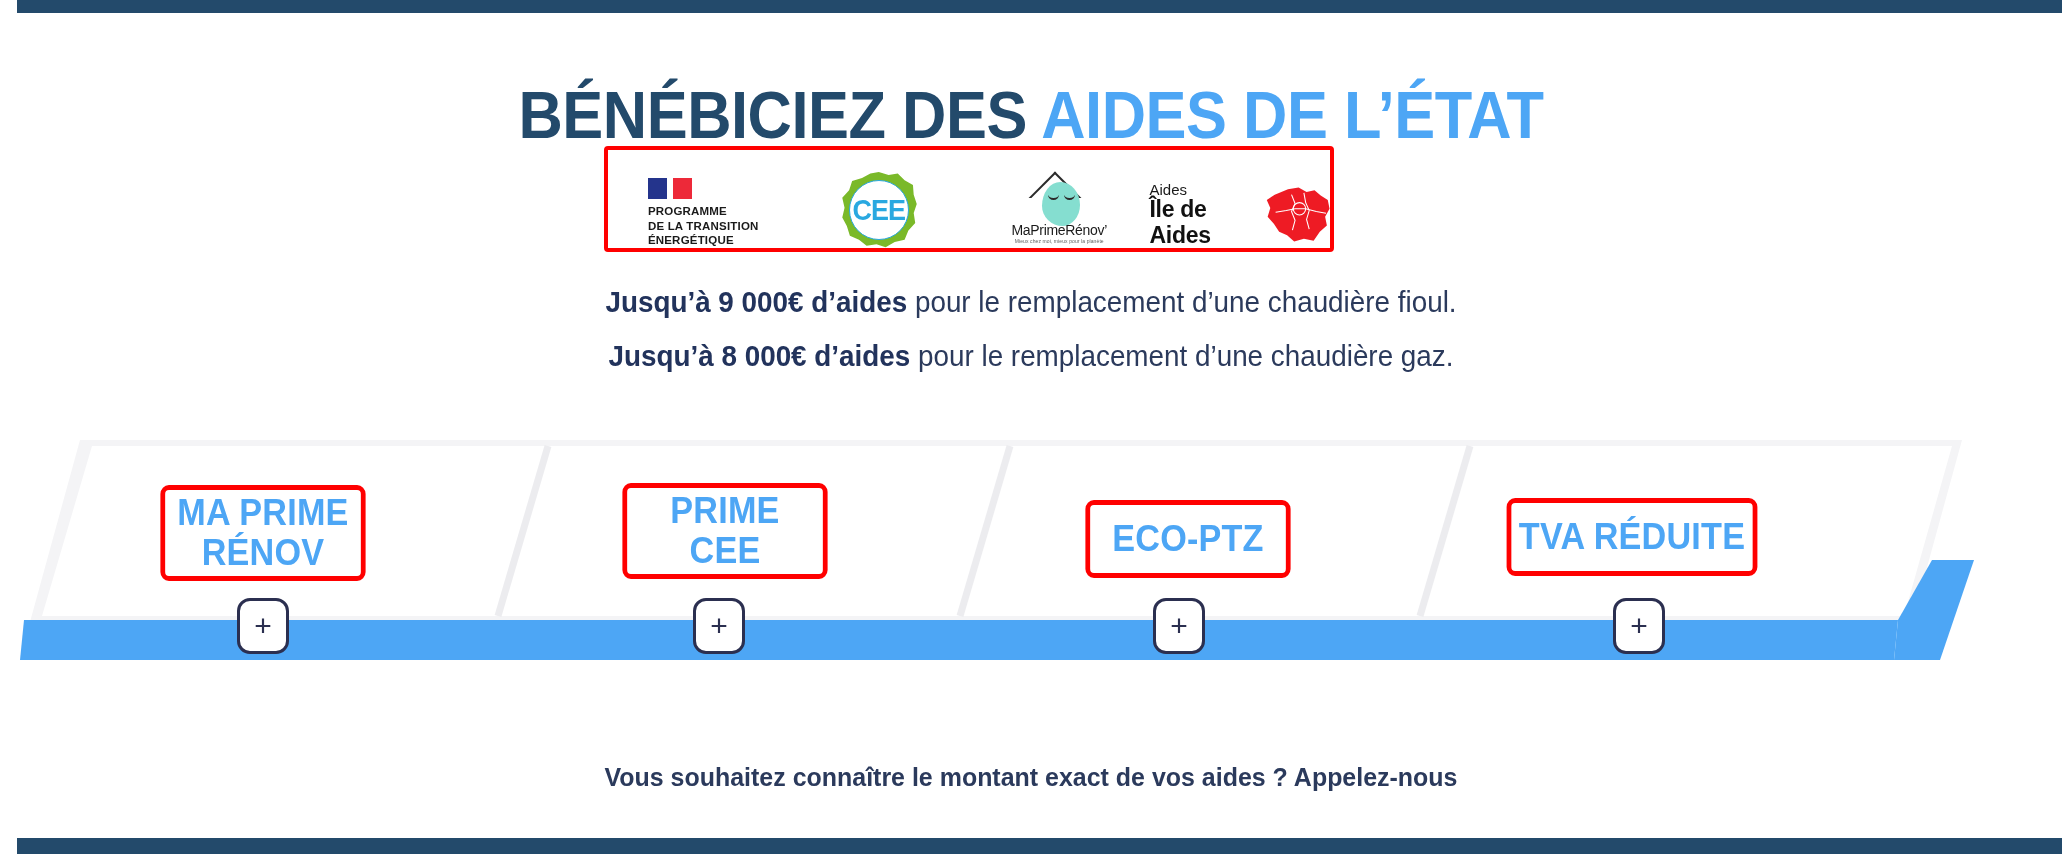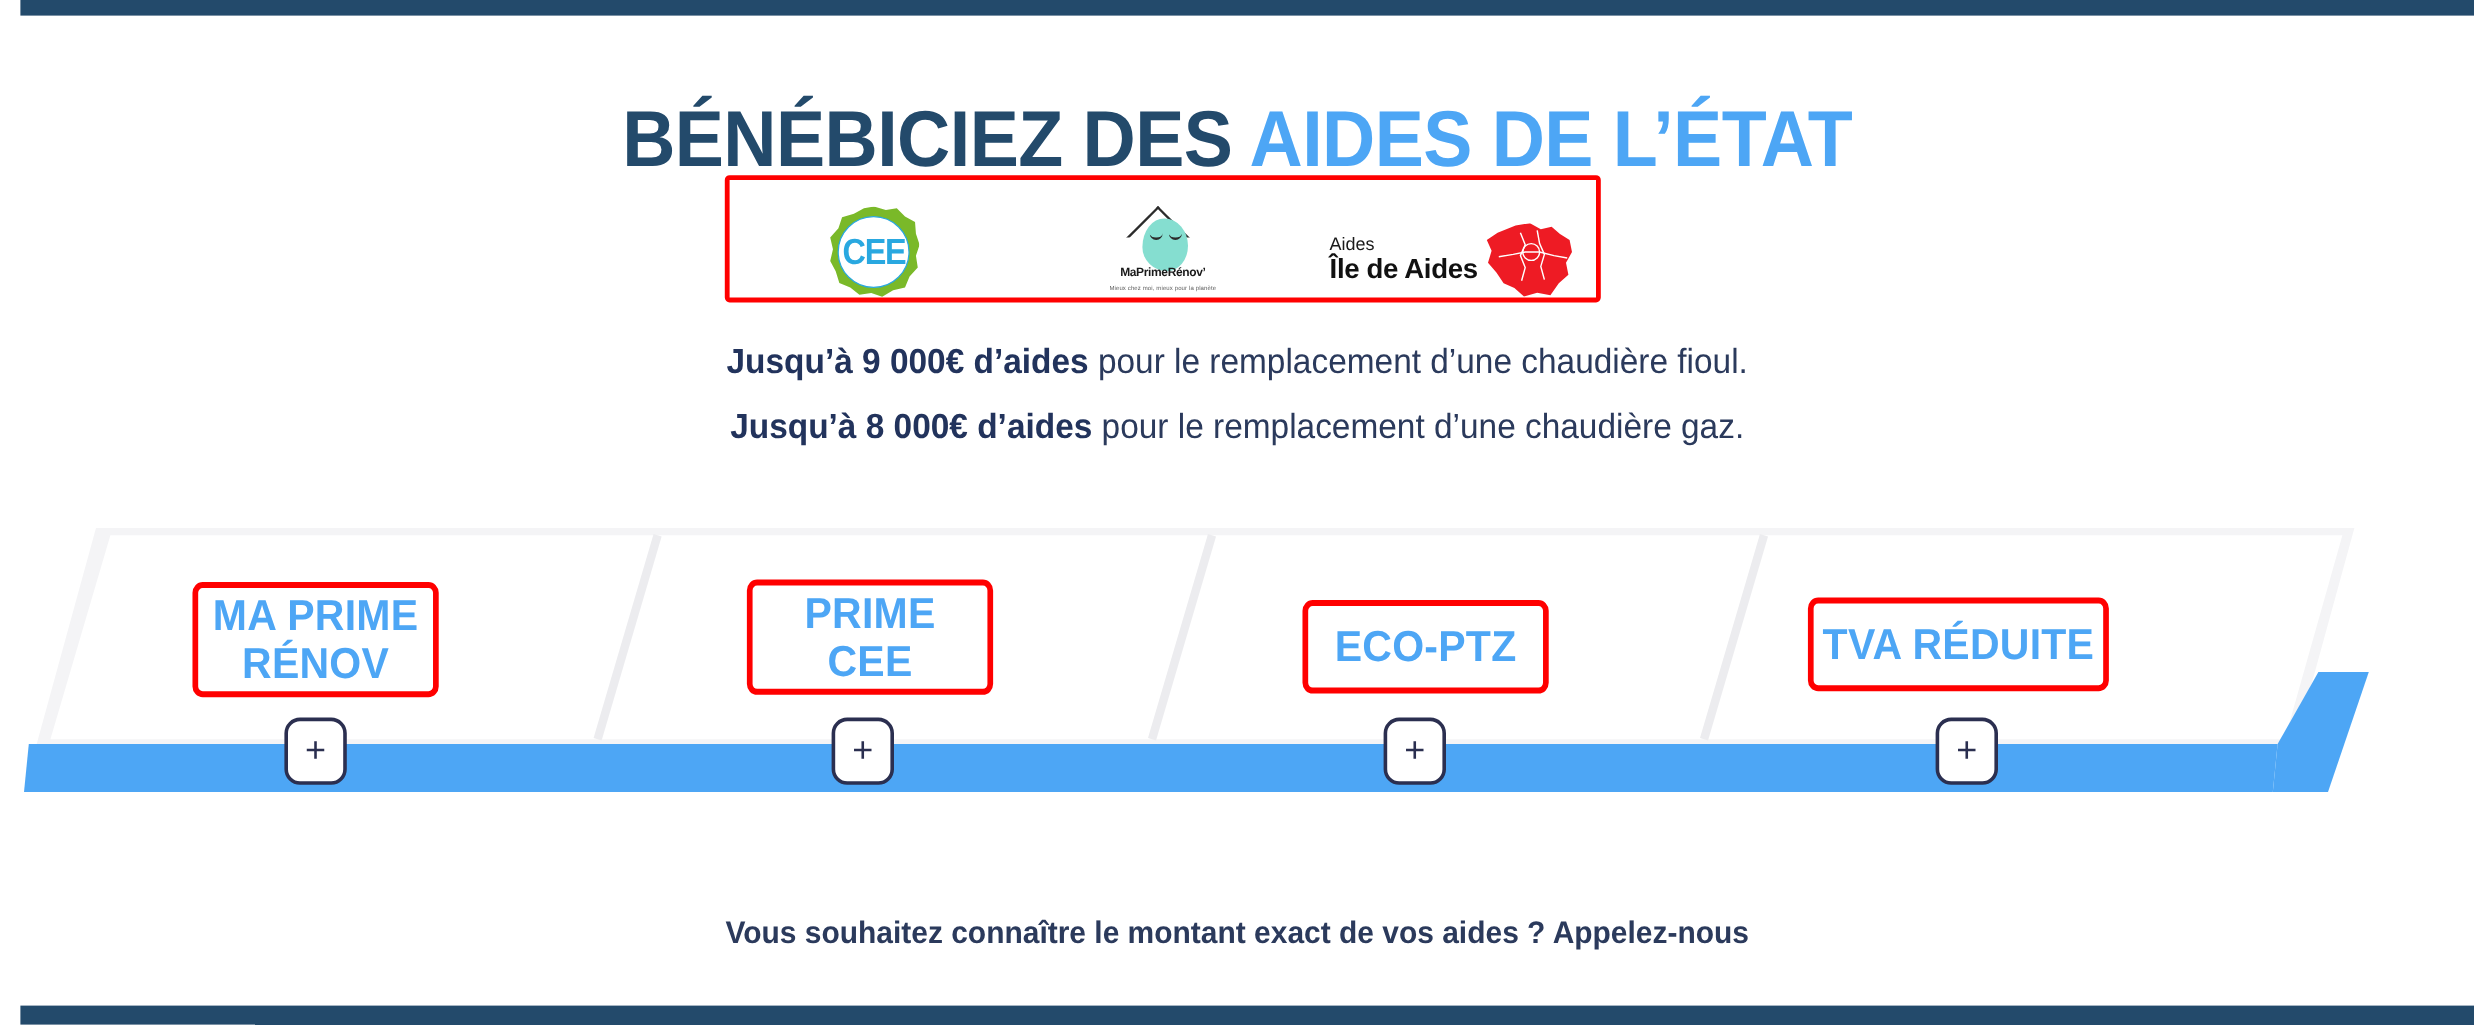--- a/index.html
+++ b/index.html
@@ -135,21 +135,21 @@
     width: 11px; height: 6px;
     border-bottom: 2px solid #2b2b2b;
     border-radius: 0 0 11px 11px;
     top: 36px;
   }
   .mpr .eye.l { left: 64px; }
   .mpr .eye.r { left: 80px; }
   .mpr .name {
     position: absolute; left: 0; top: 66px; width: 150px;
     text-align: center;
-    font-size: 10px; font-weight: 700; color: #1a1a1a;
+    font-size: 14px; font-weight: 400; color: #1a1a1a;
     letter-spacing: -0.3px;
   }
   .mpr .tag {
     position: absolute; left: 0; top: 82px; width: 150px;
     text-align: center;
     font-size: 5px; color: #5d5d5d; letter-spacing: 0.1px;
   }
 
   
   .idf { display: flex; align-items: center; gap: 6px; }
@@ -226,20 +226,34 @@
 <body>
 
 <div class="rule top"></div>
 
 <h1 class="headline">
   <span class="dark">BÉNÉBICIEZ DES </span><span class="blue">AIDES DE L’ÉTAT</span>
 </h1>
 
 <div class="logo-strip">
 
+  <div class="logo-cell">
+    <div class="pte">
+      <div class="flag">
+        <i class="fb"></i>
+          <i class="fw"></i>
+          <i class="fr"></i>
+      </div>
+      <div class="lines">
+        <div>PROGRAMME</div>
+        <div>DE LA TRANSITION</div>
+        <div>ÉNERGÉTIQUE</div>
+      </div>
+    </div>
+  </div>
 
   <div class="logo-cell">
     <div class="cee-wrap">
       <div class="cee-outer"></div>
       <div class="cee-inner">
         <span class="cee-txt">CEE</span>
       </div>
     </div>
   </div>
 

